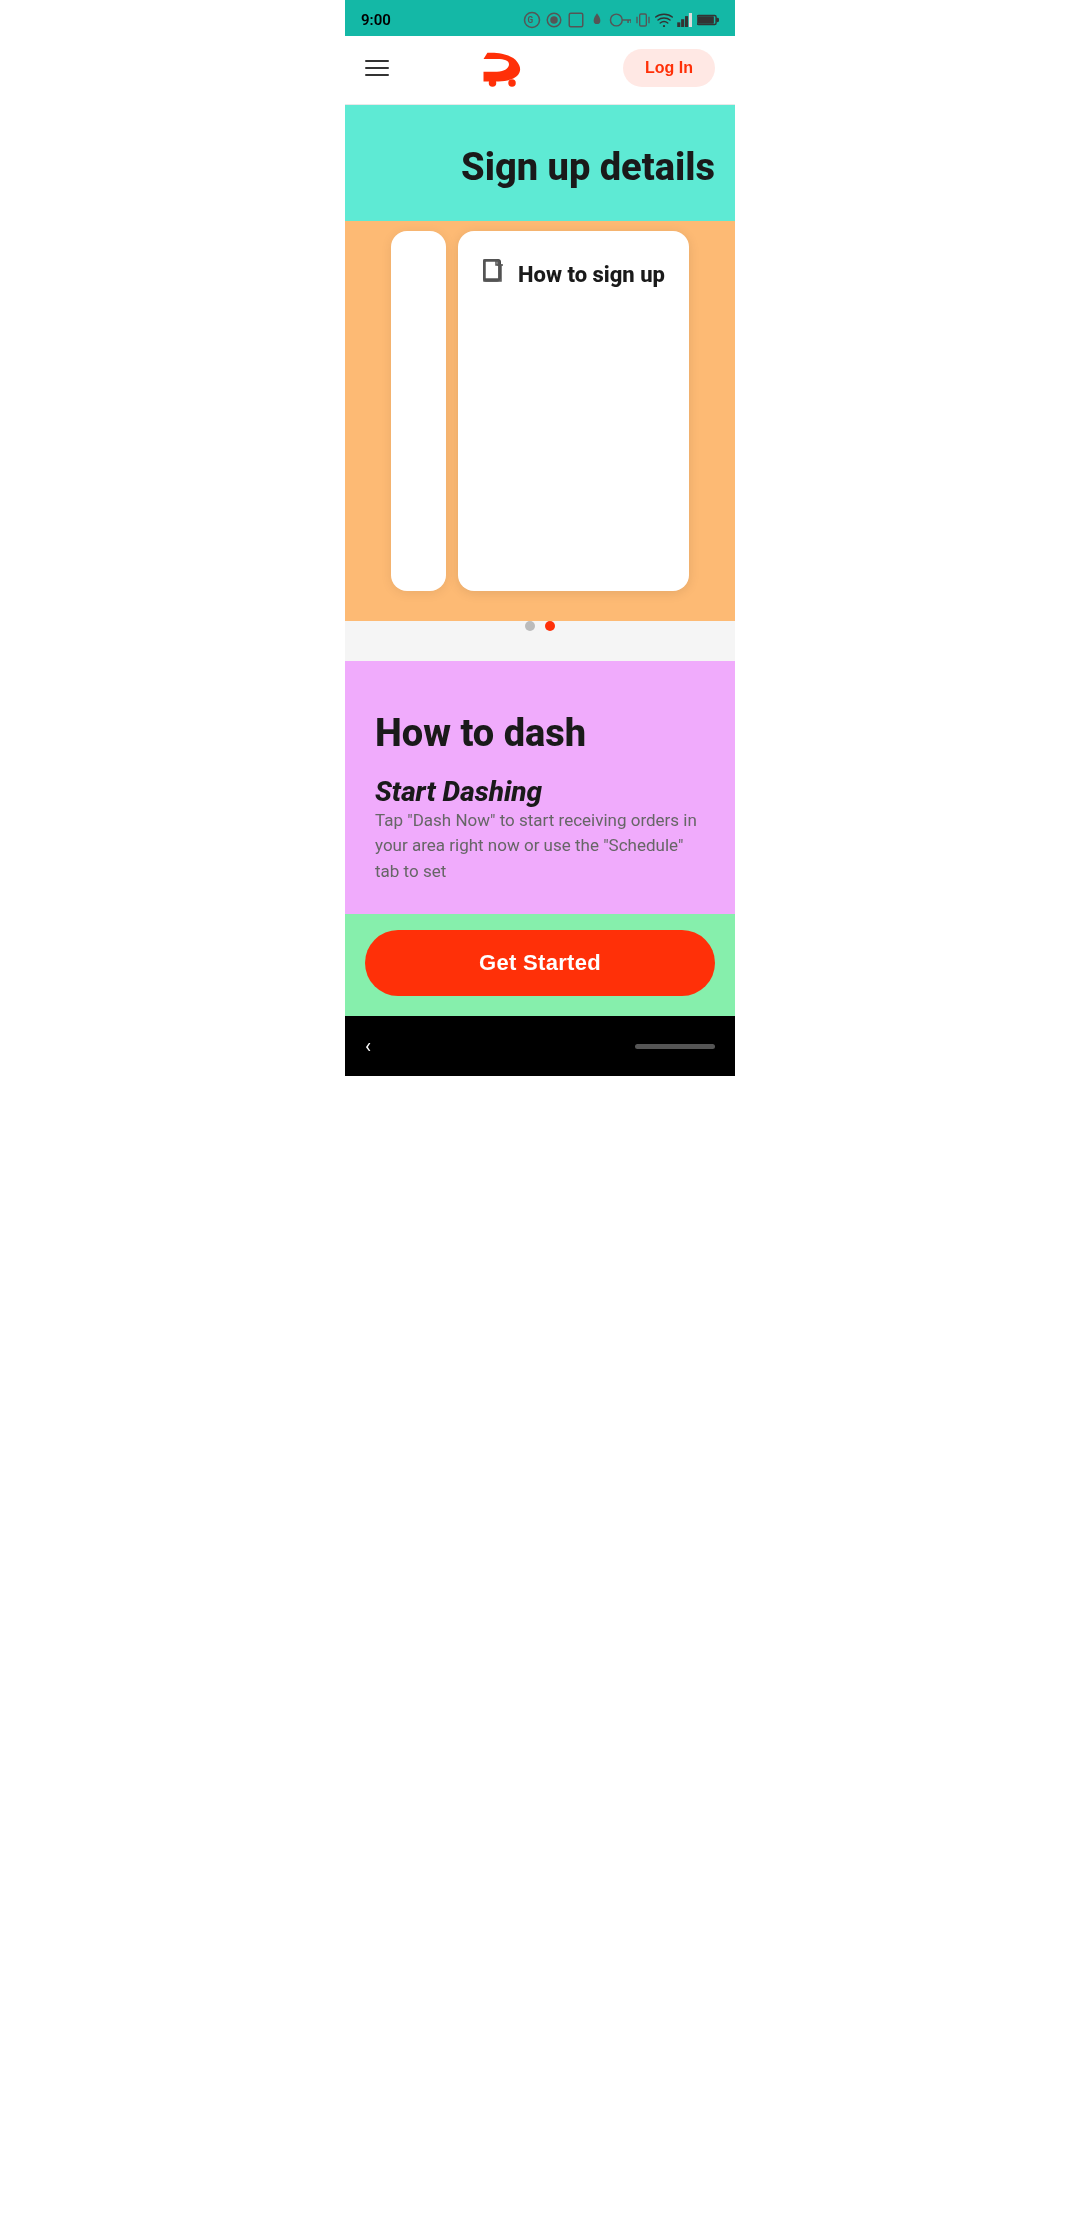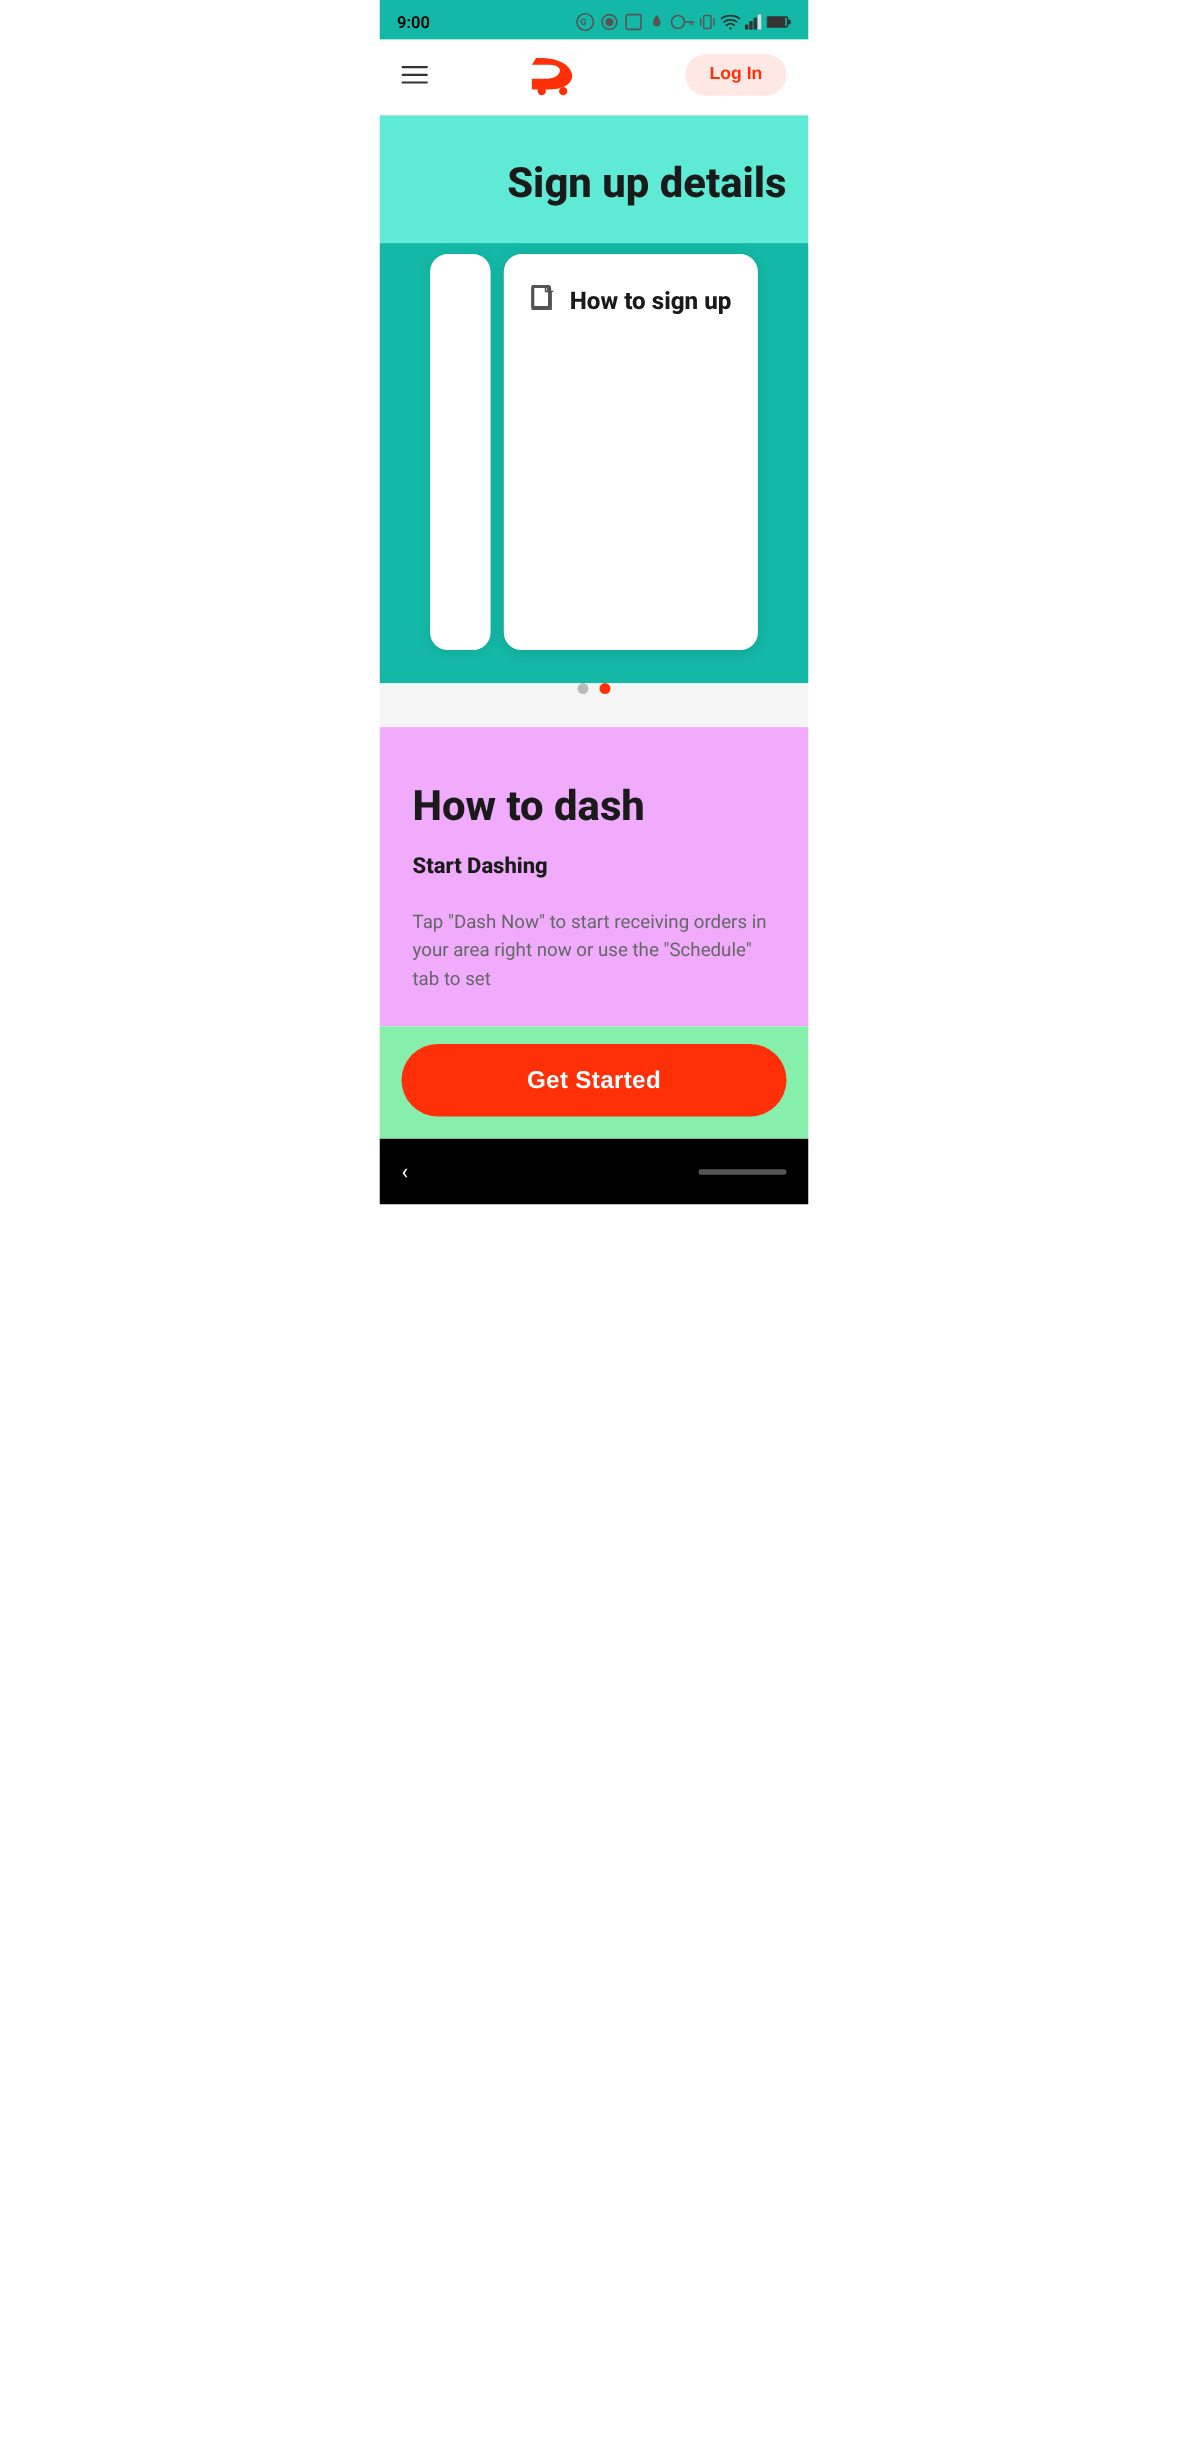--- a/index.html
+++ b/index.html
@@ -85,21 +85,21 @@
 
     .page-title {
       font-size: 38px;
       font-weight: 800;
       color: #1a1a1a;
       line-height: 1.2;
     }
 
     
     .cards-section {
-      background: #14b8a6;
+      background: #fdba74;
       padding: 10px 0 30px;
       display: flex;
       align-items: center;
       justify-content: center;
       position: relative;
       overflow: hidden;
     }
 
     .cards-wrapper {
       display: flex;
@@ -199,24 +199,25 @@
     }
 
     .how-to-dash-title {
       font-size: 38px;
       font-weight: 800;
       color: #1a1a1a;
       margin-bottom: 20px;
     }
 
     .start-dashing-title {
-      font-size: 20px;
+      font-size: 28px;
       font-weight: 800;
       color: #1a1a1a;
-      margin-bottom: 28px;
+      margin-bottom: 0;
+      font-style: italic;
     }
 
     .start-dashing-desc {
       font-size: 17px;
       color: #666;
       line-height: 1.5;
     }
 
     
     .get-started-bar {

